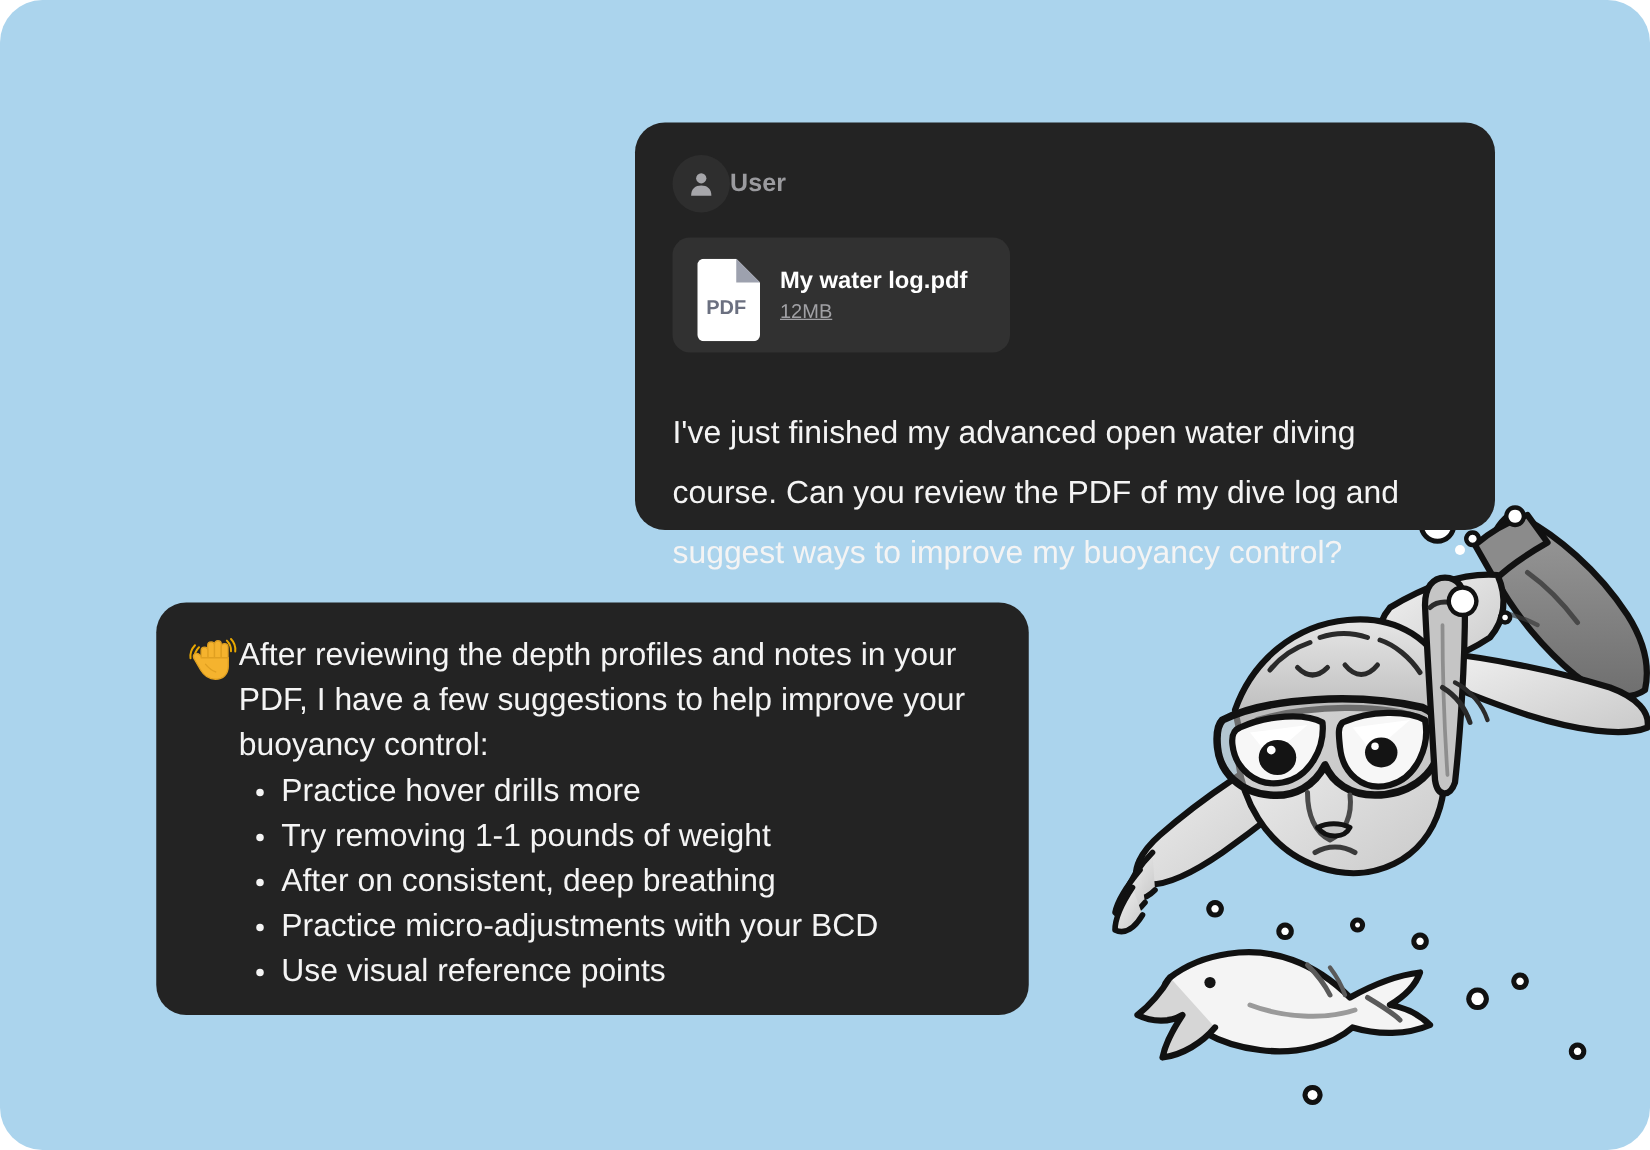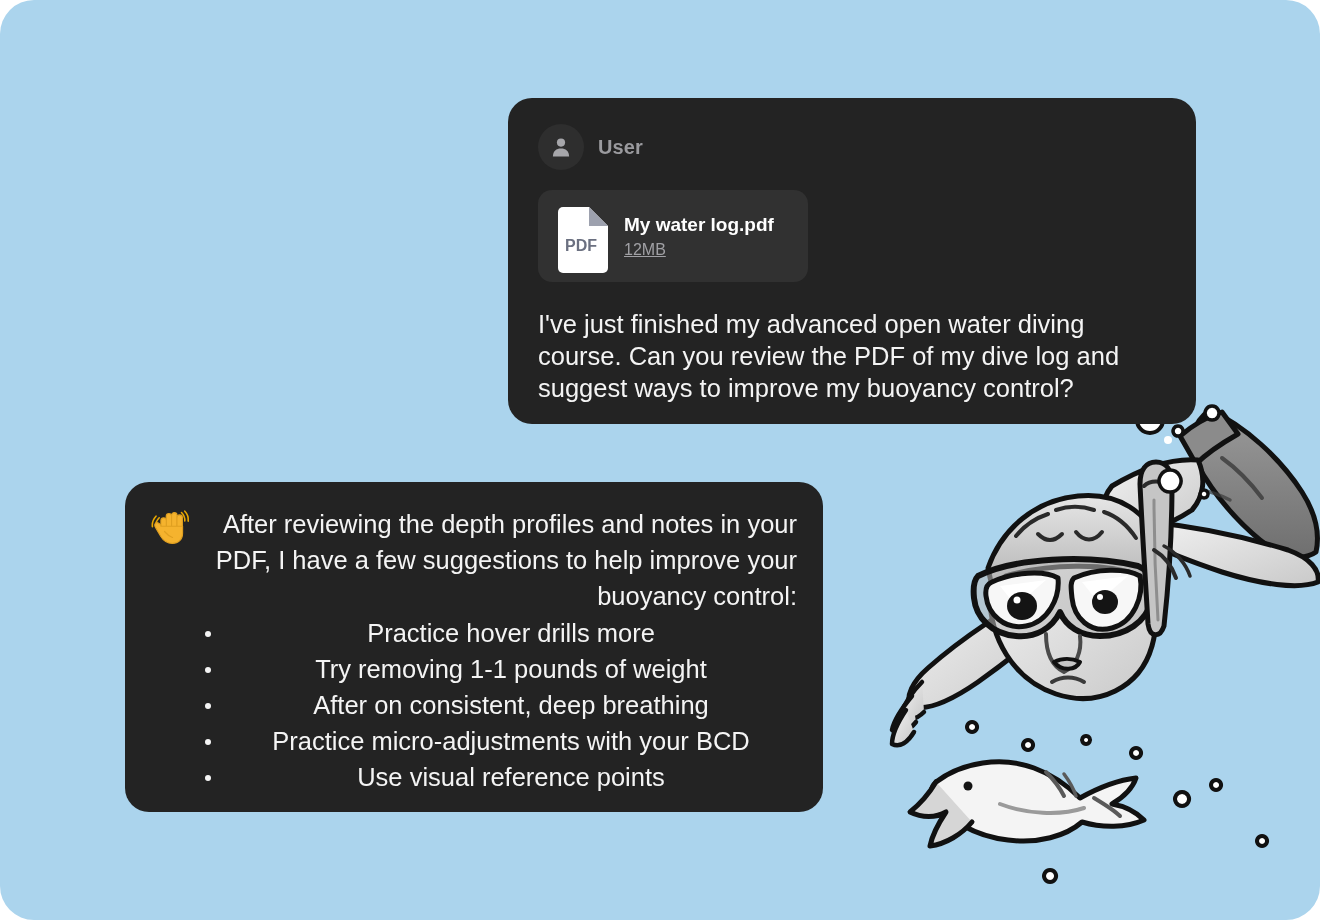--- a/index.html
+++ b/index.html
@@ -46,21 +46,20 @@
     left: 508px;
     top: 98px;
     width: 688px;
     height: 326px;
     padding: 26px 30px 0 30px;
   }
 
   .user-head {
     display: flex;
     align-items: center;
-    gap: 14px;
     height: 46px;
   }
   .avatar {
     width: 46px;
     height: 46px;
     border-radius: 50%;
     background: #2e2e2e;
     display: flex;
     align-items: center;
     justify-content: center;
@@ -101,40 +100,39 @@
     font-weight: bold;
     white-space: nowrap;
   }
   .file-size {
     color: #a0a0a4;
     font-size: 16px;
     text-decoration: underline;
   }
 
   .user-text {
-    margin-top: 26px;
+    margin-top: 40px;
     color: #f4f4f4;
     font-size: 25.5px;
-    line-height: 32px;
+    line-height: 48px;
     max-width: 630px;
   }
 
   
   #assistant-bubble {
     left: 125px;
     top: 482px;
     width: 698px;
     height: 330px;
     padding: 24px 26px 0 26px;
   }
   .assistant-row {
     display: flex;
     align-items: flex-start;
-    gap: 12px;
-    text-align: right;
+    gap: 0;
   }
   .wave-emoji {
     font-size: 34px;
     line-height: 38px;
     flex: 0 0 auto;
     margin-top: 1px;
   }
   .wave-emoji svg { display: block; }
   .assistant-intro {
     color: #f4f4f4;
@@ -146,21 +144,20 @@
     margin: 1px 0 0 0;
     padding-left: 52px;
     list-style: none;
   }
   .assistant-list li {
     position: relative;
     color: #f4f4f4;
     font-size: 25.5px;
     line-height: 36px;
     padding-left: 22px;
-    text-align: center;
   }
   .assistant-list li::before {
     content: "";
     position: absolute;
     left: 2px;
     top: 16px;
     width: 6px;
     height: 6px;
     border-radius: 50%;
     background: #f4f4f4;

